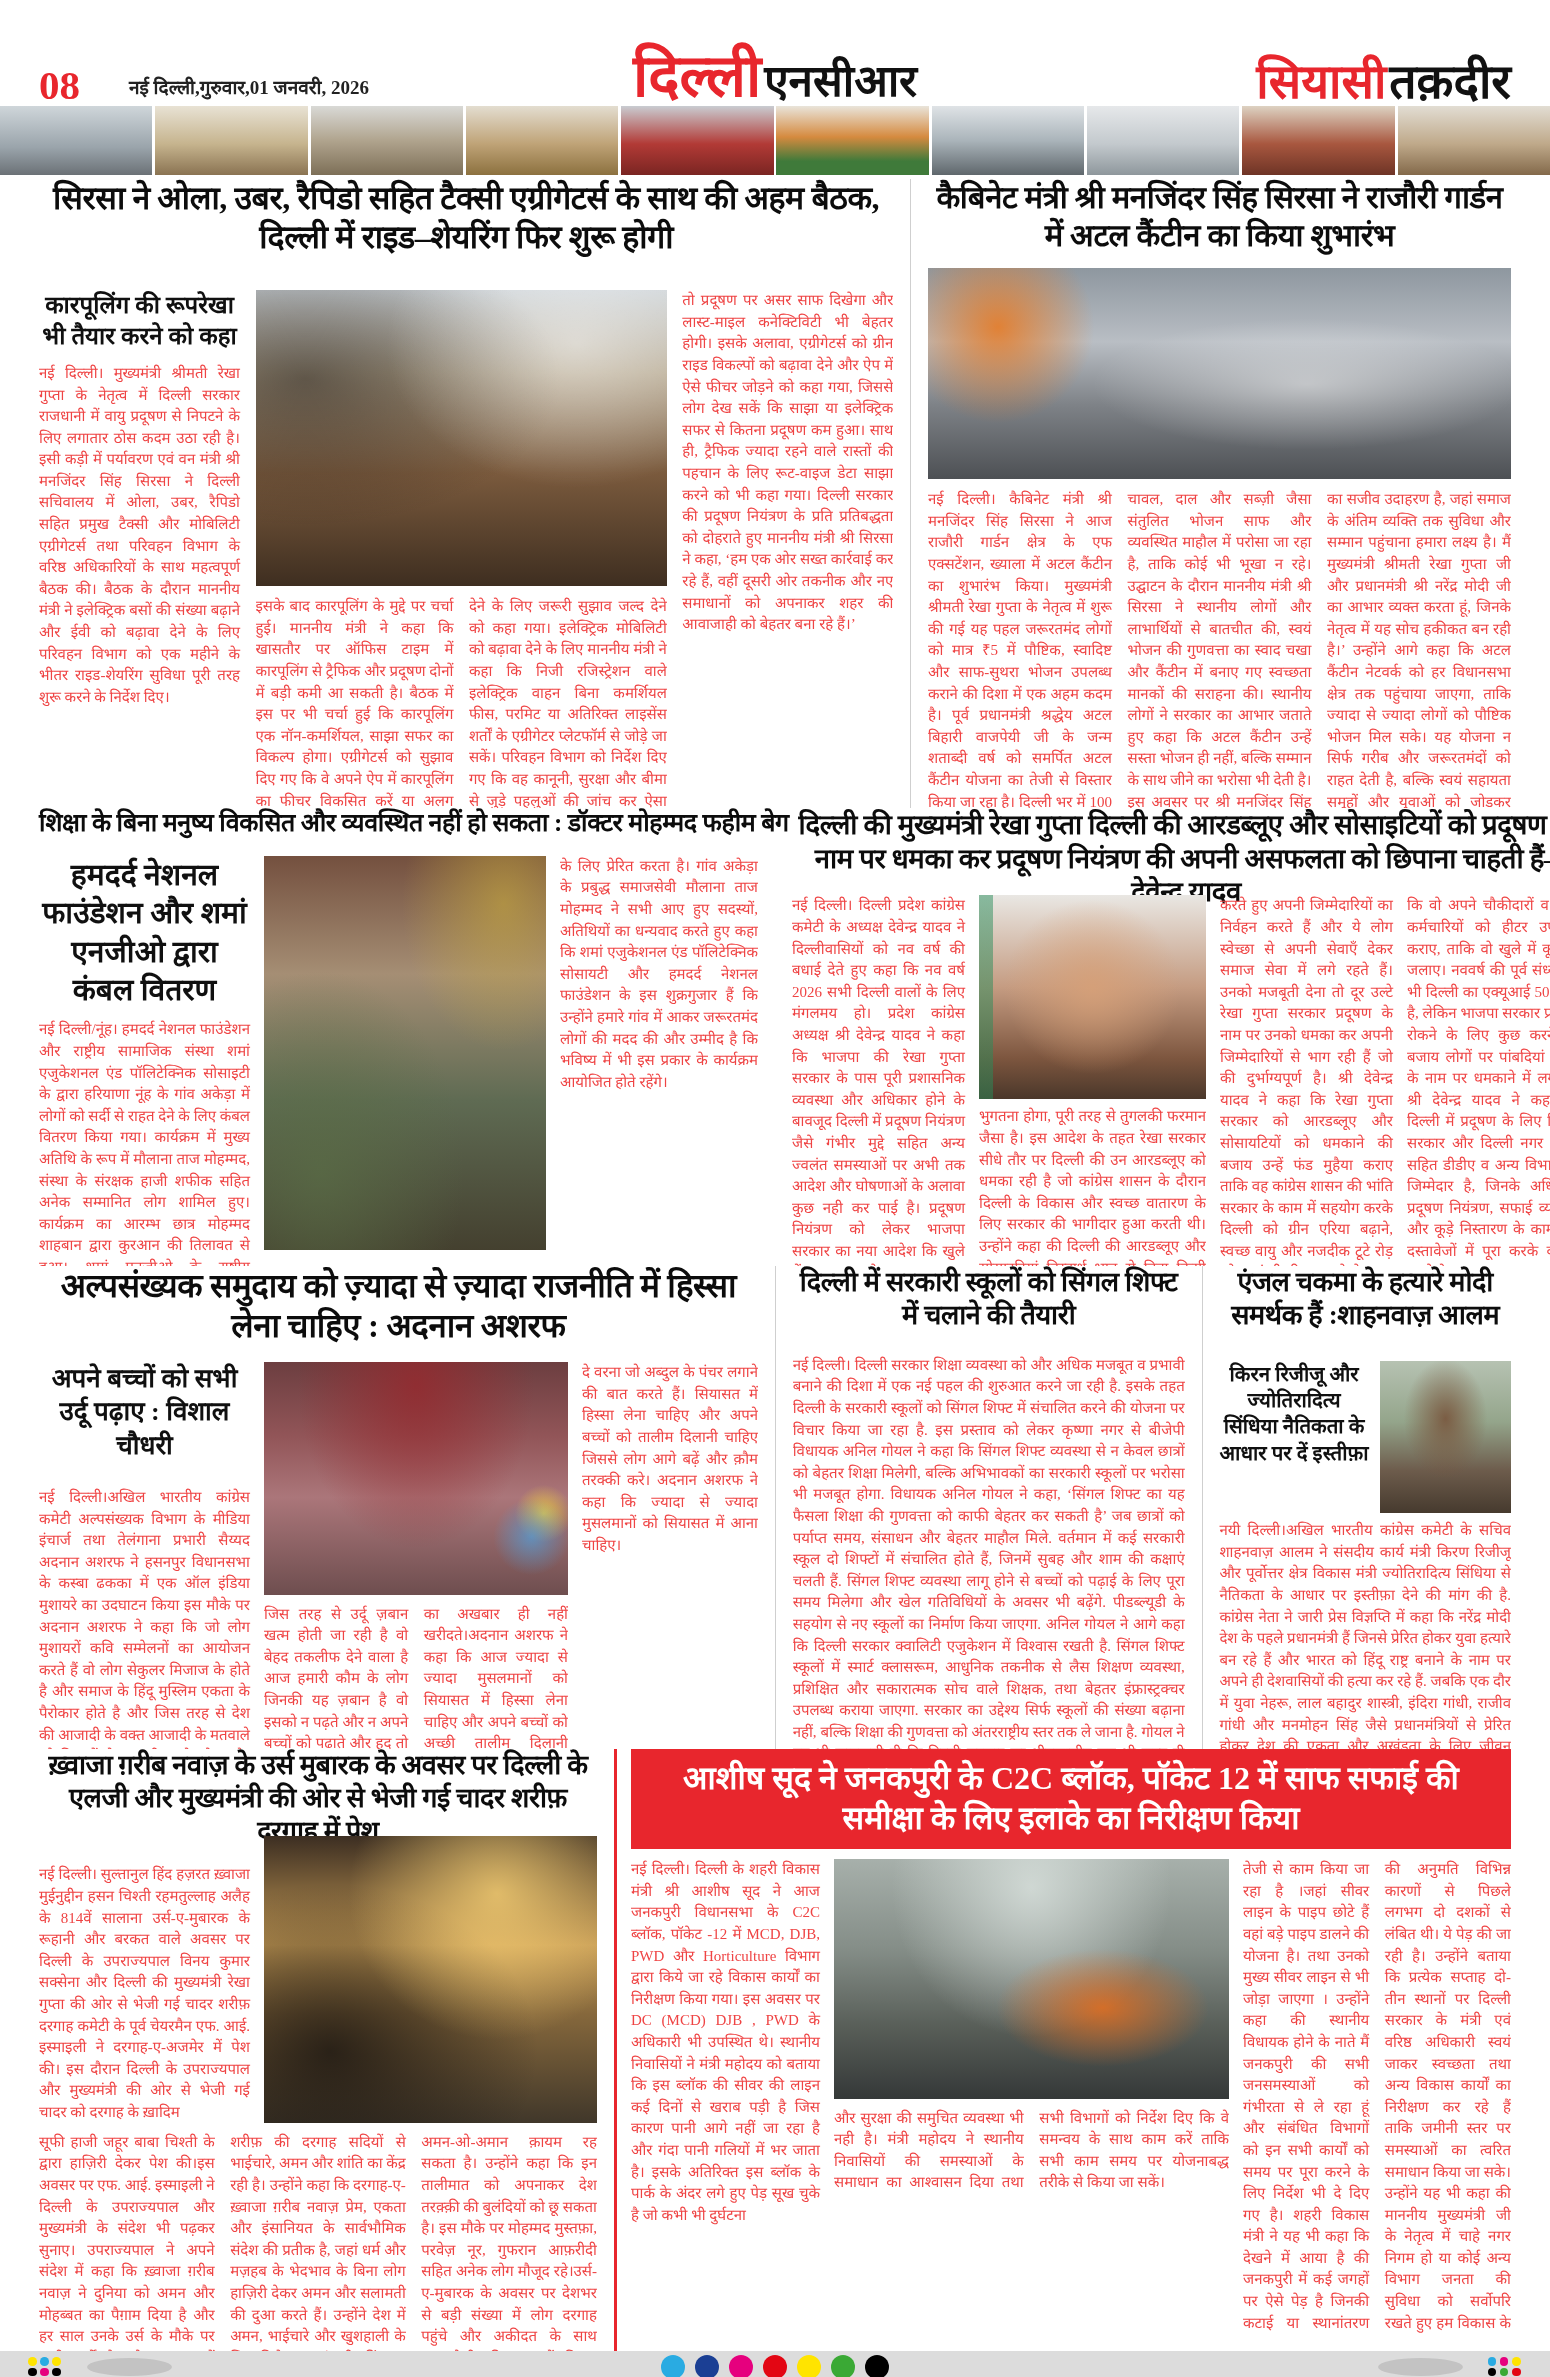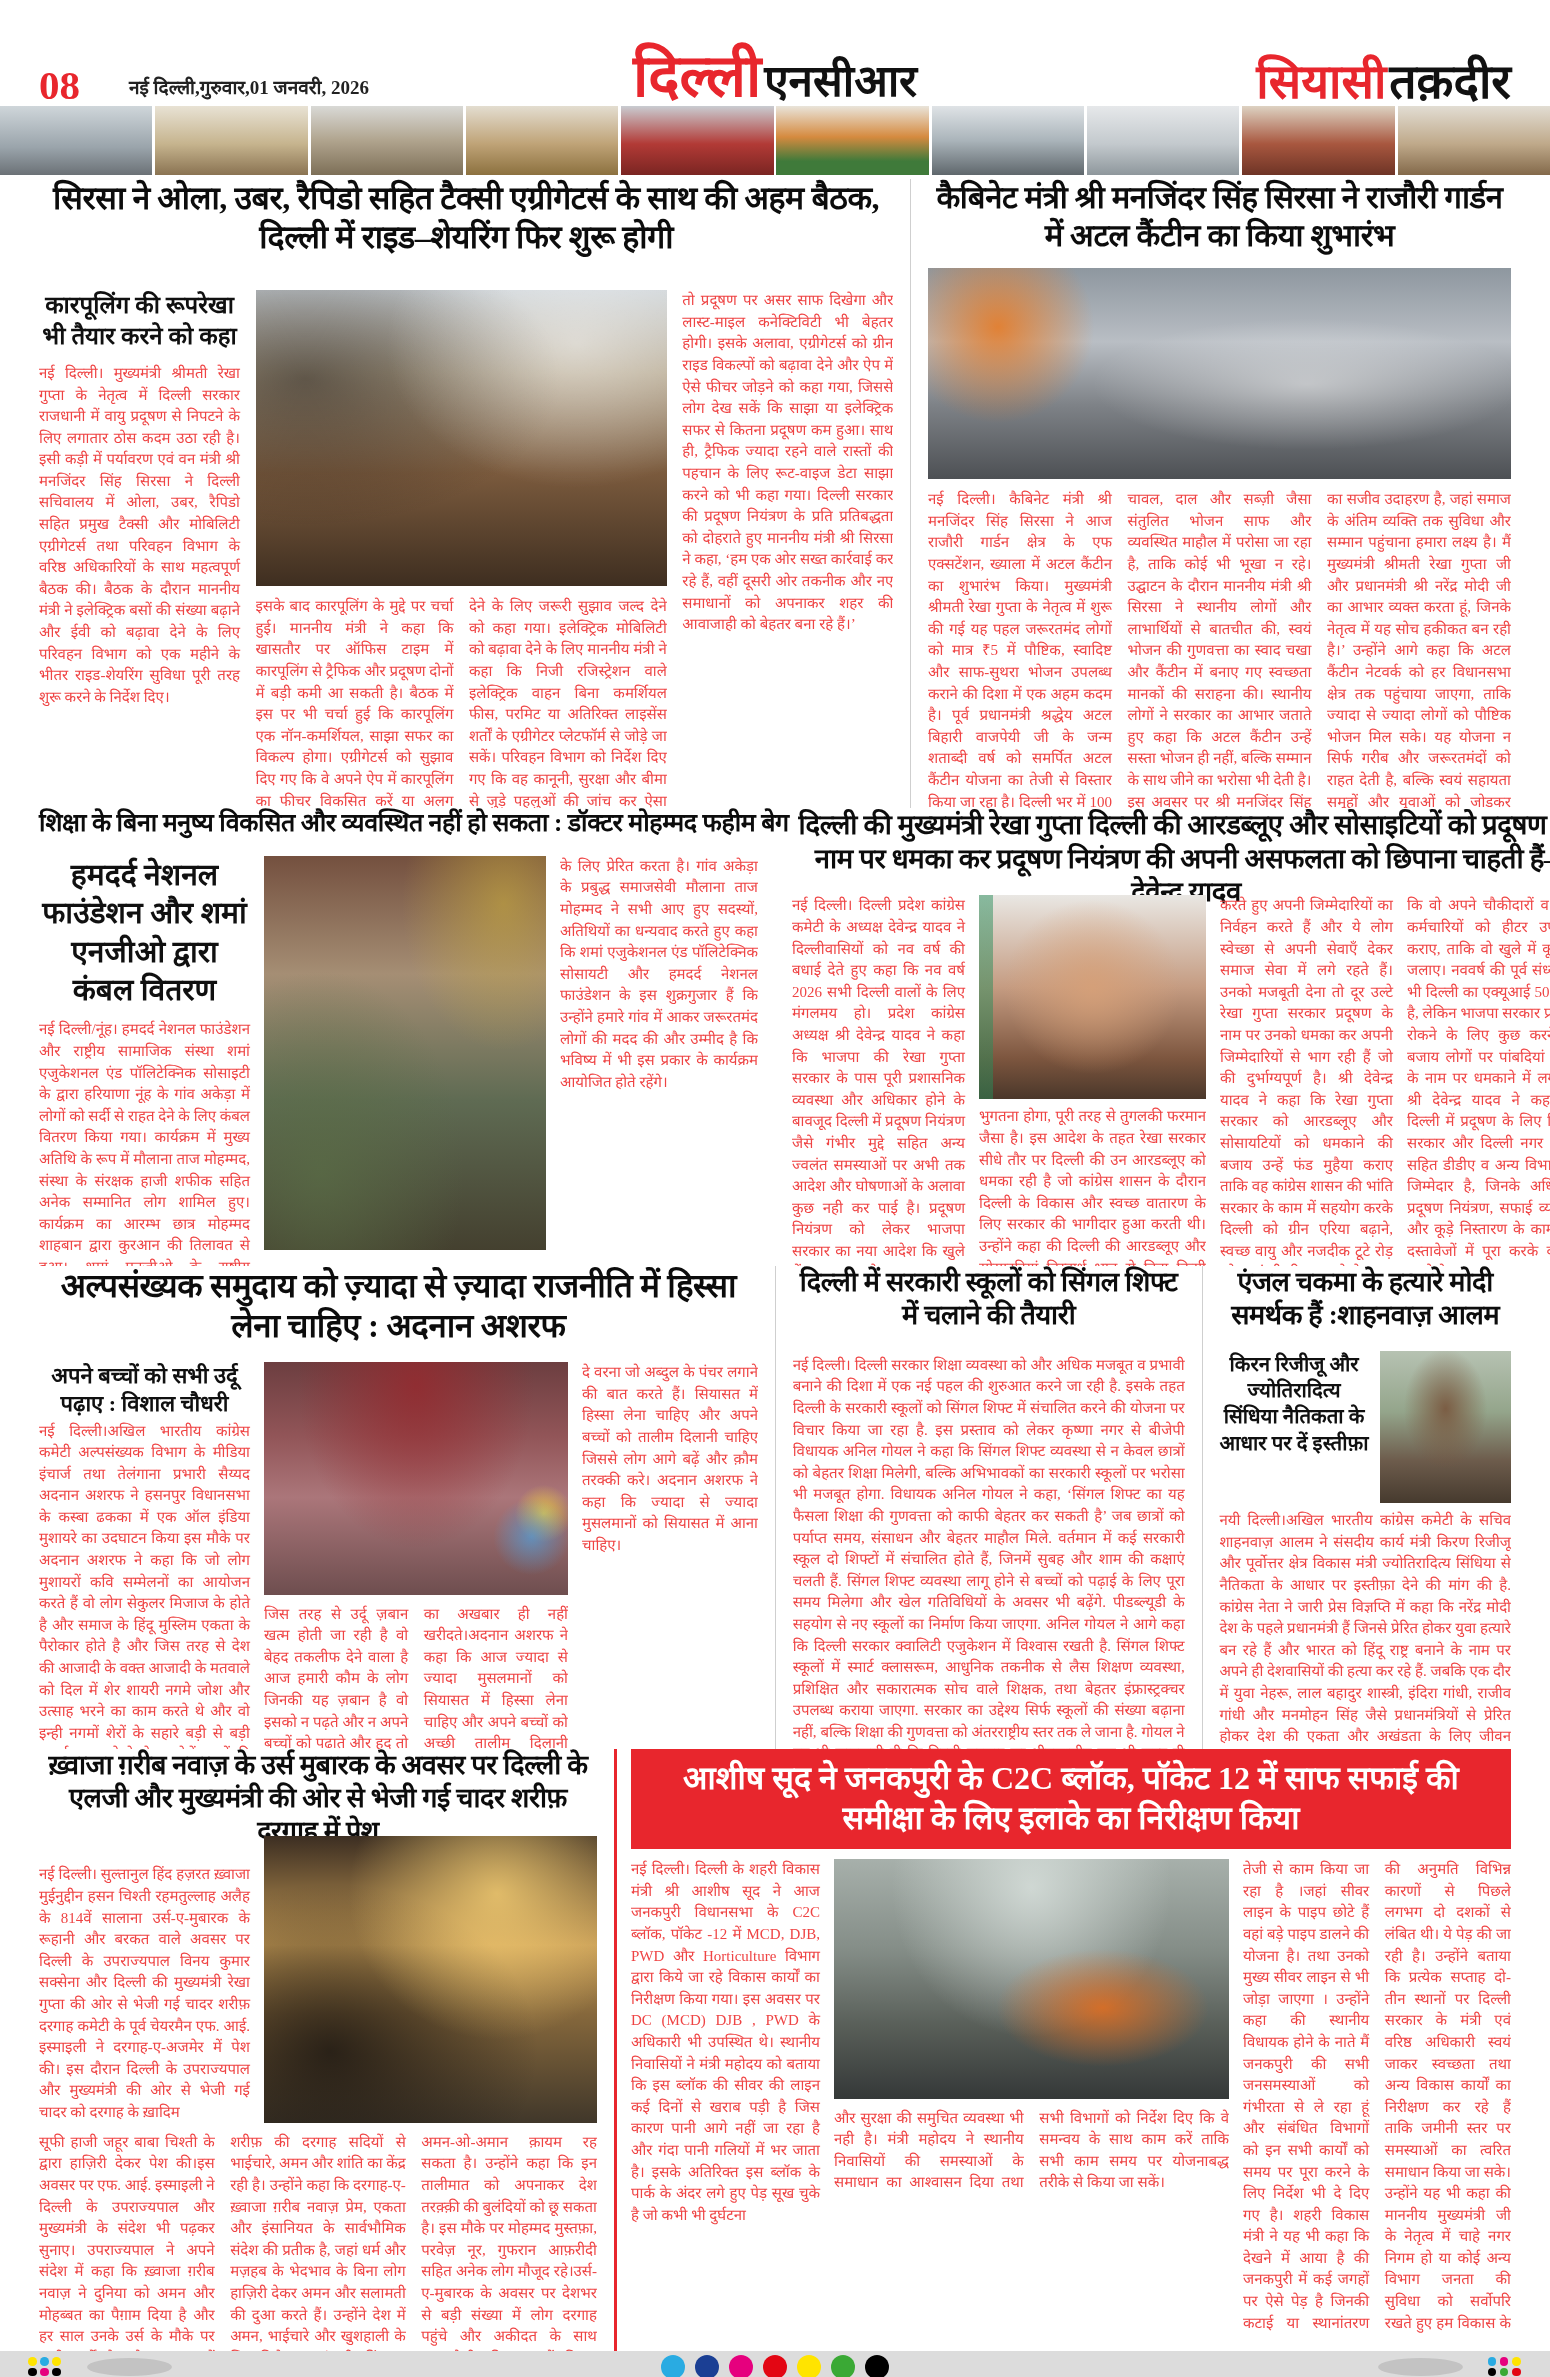--- a/index.html
+++ b/index.html
@@ -75,34 +75,34 @@
     background: linear-gradient(90deg, rgba(40,140,90,.5) 0 6%, transparent 6%),
                 radial-gradient(ellipse at 50% 45%, rgba(214,160,120,.9), transparent 55%),
                 linear-gradient(180deg,#e9e7e3 0%,#c59c82 45%,#7d563f 80%,#4a372a 100%); }
 
   
   .row3 { height:483px; }
   .art-adnan { width:719px; flex:none; display:flex; flex-direction:column; }
   .art-adnan .headline { font-size:33px; height:96px; }
   .adnan-content { flex:1; display:flex; gap:14px; overflow:hidden; }
   .adnan-left { width:211px; flex:none; }
-  .adnan-left .subhead { font-size:22px; margin-bottom:2px; }
+  .adnan-left .subhead { font-size:26px; margin-bottom:25px; }
   .adnan-mid { flex:1; display:flex; flex-direction:column; gap:8.5px; overflow:hidden; }
   .photo-mushaira { height:233px; flex:none;
     background: radial-gradient(circle at 88% 75%, rgba(80,160,220,.7), transparent 12%),
                 radial-gradient(circle at 92% 65%, rgba(240,210,60,.8), transparent 9%),
                 radial-gradient(ellipse at 50% 10%, rgba(150,40,45,.8), transparent 55%),
                 linear-gradient(180deg,#6c3e40 0%,#925558 32%,#ab767a 58%,#6e4e4f 100%); }
   .adnan-right { width:176px; flex:none; }
   .art-school { width:392px; flex:none; display:flex; flex-direction:column; }
   .art-school .headline { font-size:27px; height:83px; }
   .school-body { flex:1; overflow:hidden; margin-top:5.6px; }
   .art-sha { flex:1; display:flex; flex-direction:column; }
   .art-sha .headline { font-size:27px; height:83px; }
-  .sha-top { display:flex; gap:11.3px; margin:2px 0 7px 0; }
+  .sha-top { display:flex; gap:11.3px; margin:12px 0 7px 0; }
   .sha-top .subhead { font-size:20.4px; flex:1; text-align:center; }
   .photo-sha { width:131px; height:152px; flex:none;
     background: radial-gradient(ellipse at 50% 38%, rgba(120,85,60,.9), transparent 45%),
                 linear-gradient(180deg,#b6c2b2 0%,#94a58b 40%,#6d5c4c 72%,#463a2e 100%); }
   .sha-body { flex:1; overflow:hidden; }
 
   
   .row4 { height:602px; }
   .art-khwaja { width:558px; flex:none; display:flex; flex-direction:column; }
   .art-khwaja .headline { font-size:27px; height:83px; }

